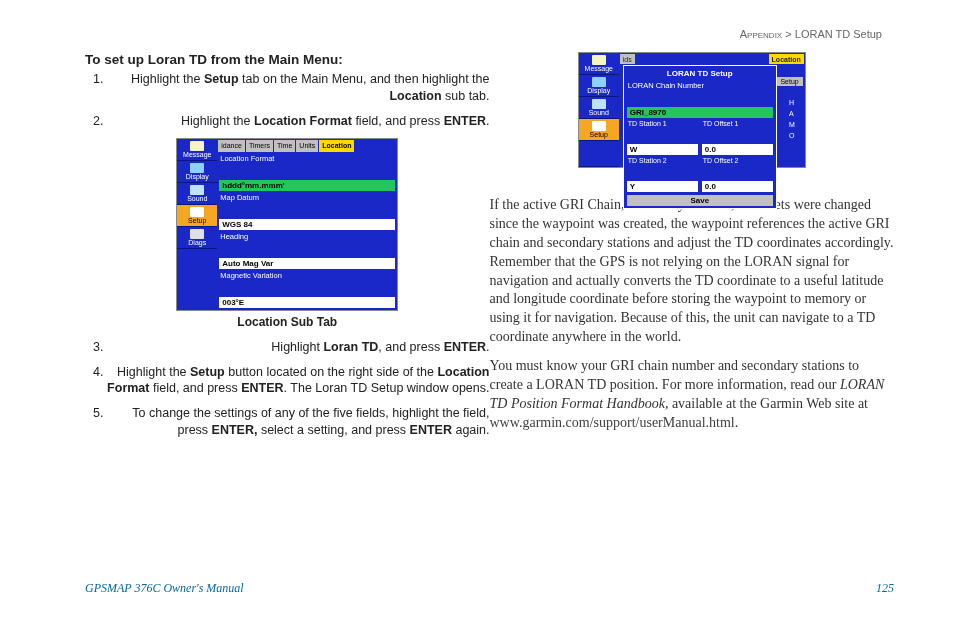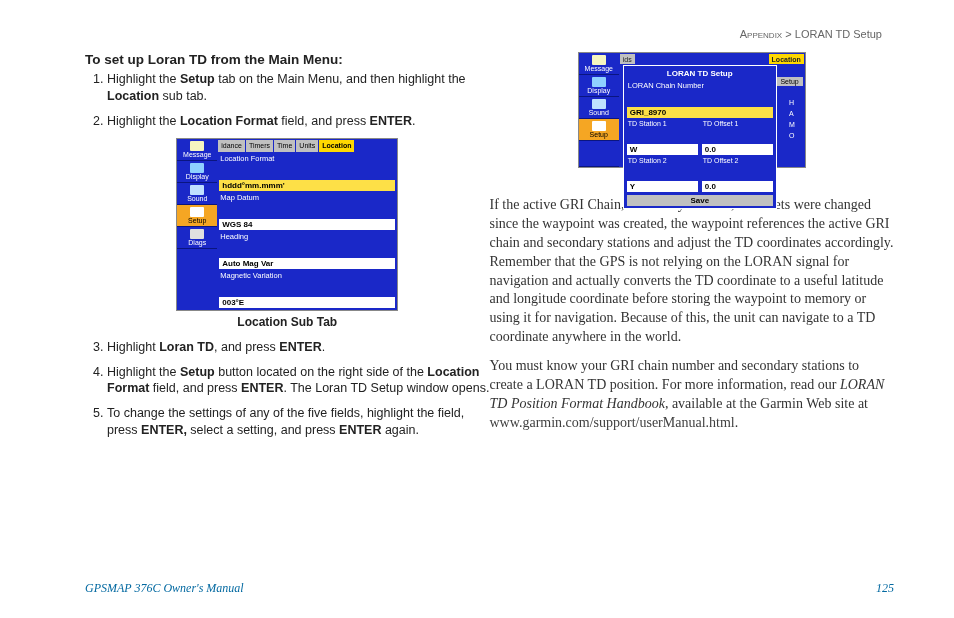--- a/index.html
+++ b/index.html
@@ -22,21 +22,21 @@
     font-variant: small-caps;
   }
   .header-right .strong { font-variant: normal; }
   .columns {
     display: flex;
     margin-top: 24px;
   }
   .col { flex: 1; min-width: 0; }
   .section-title { font-weight: bold; font-size: 13.5px; margin-bottom: 4px; }
   ol { padding-left: 22px; }
-  ol li { margin-bottom: 8px; line-height: 1.35; font-size: 12.5px; }
+  ol li { margin-bottom: 8px; line-height: 1.35; font-size: 12.5px; text-align: right; }
   .b { font-weight: bold; }
   .caption { text-align: center; font-weight: bold; font-size: 12px; margin-top: 4px; margin-bottom: 10px; }
   .para { font-family: Georgia, 'Times New Roman', serif; font-size: 14px; line-height: 1.35; margin-bottom: 10px; color: #333; }
   .para .i { font-style: italic; }
   .link { color: #404040; }
   .footer {
     position: absolute;
     bottom: 22px;
     left: 85px;
     right: 60px;
@@ -108,21 +108,21 @@
   .fval {
     background: #fff;
     color: #000;
     font-size: 8px;
     font-weight: bold;
     padding: 1px 3px;
     margin: 0 1px 1px 1px;
     height: 11px;
     line-height: 10px;
   }
-  .fval.hl { background: #fde047; }
+  .fval.hl { background: #22c55e; }
 
   
   .device2 {
     width: 228px;
     margin: 0 auto 2px auto;
     border: 1px solid #888;
     background: #1a28c8;
     display: flex;
     font-size: 8px;
   }

